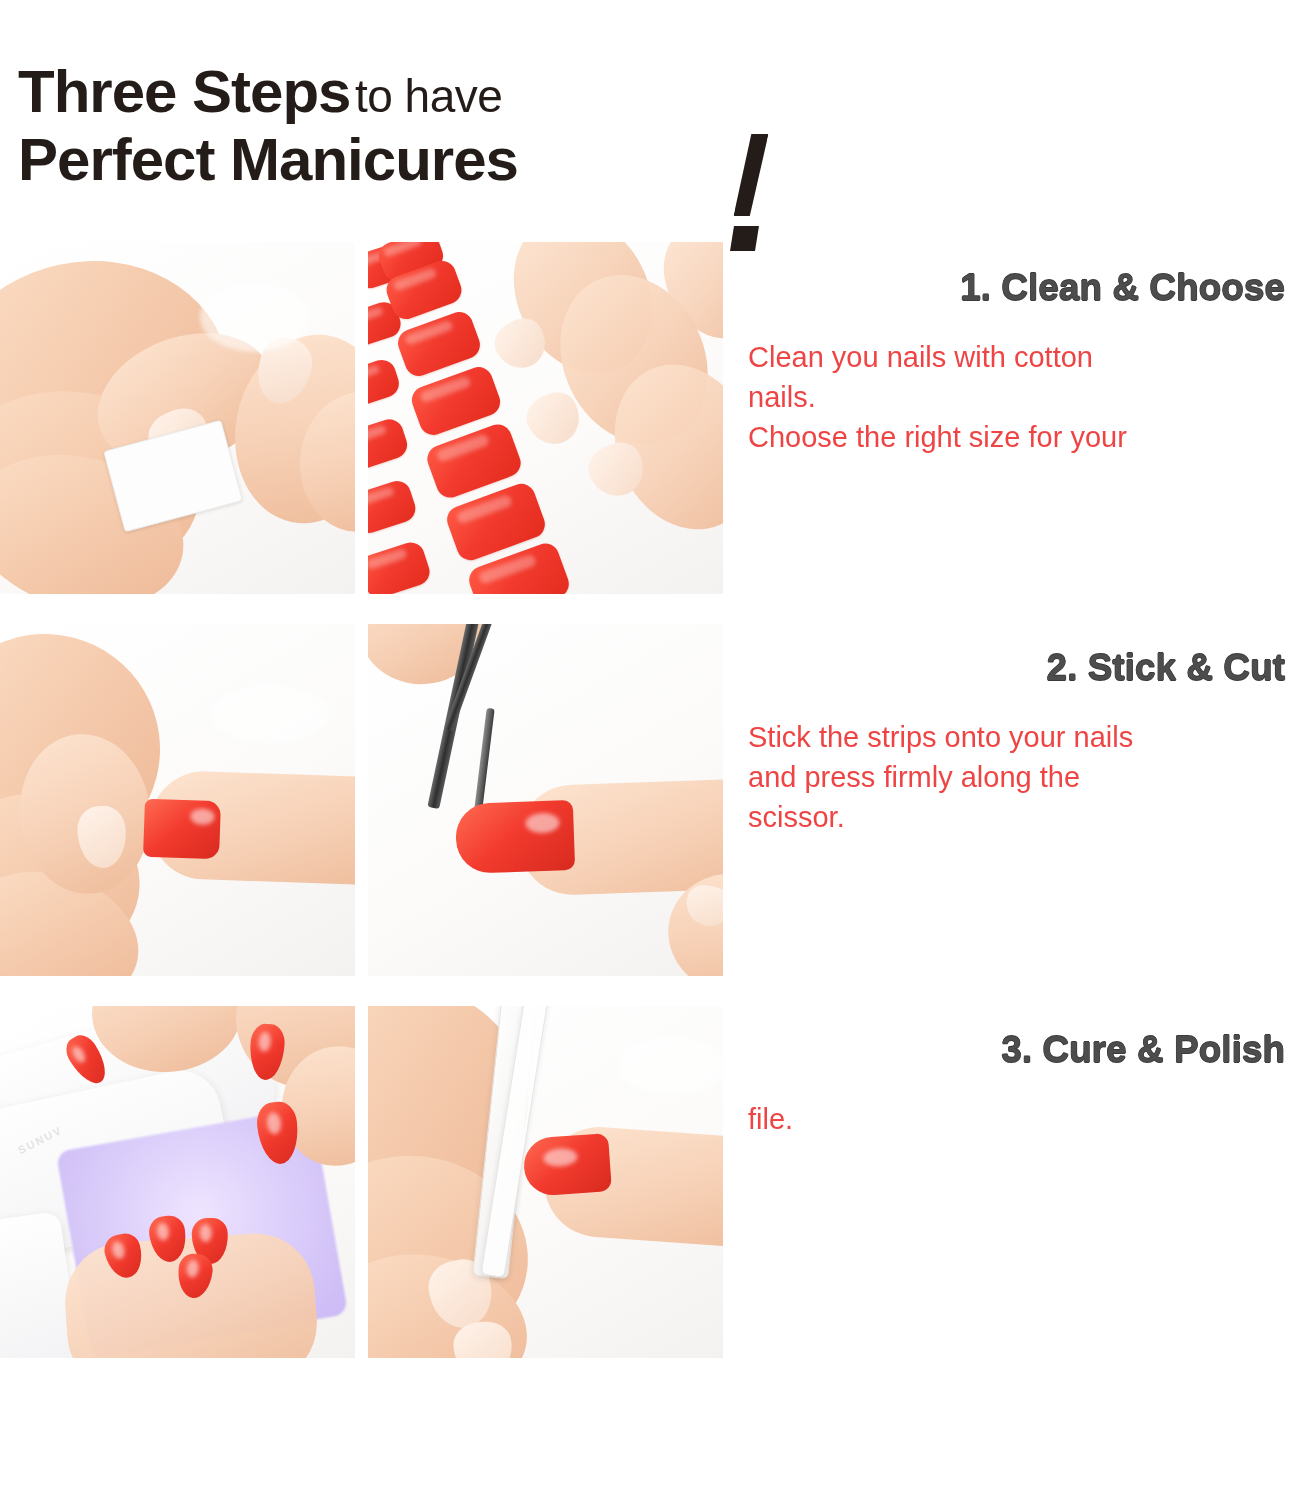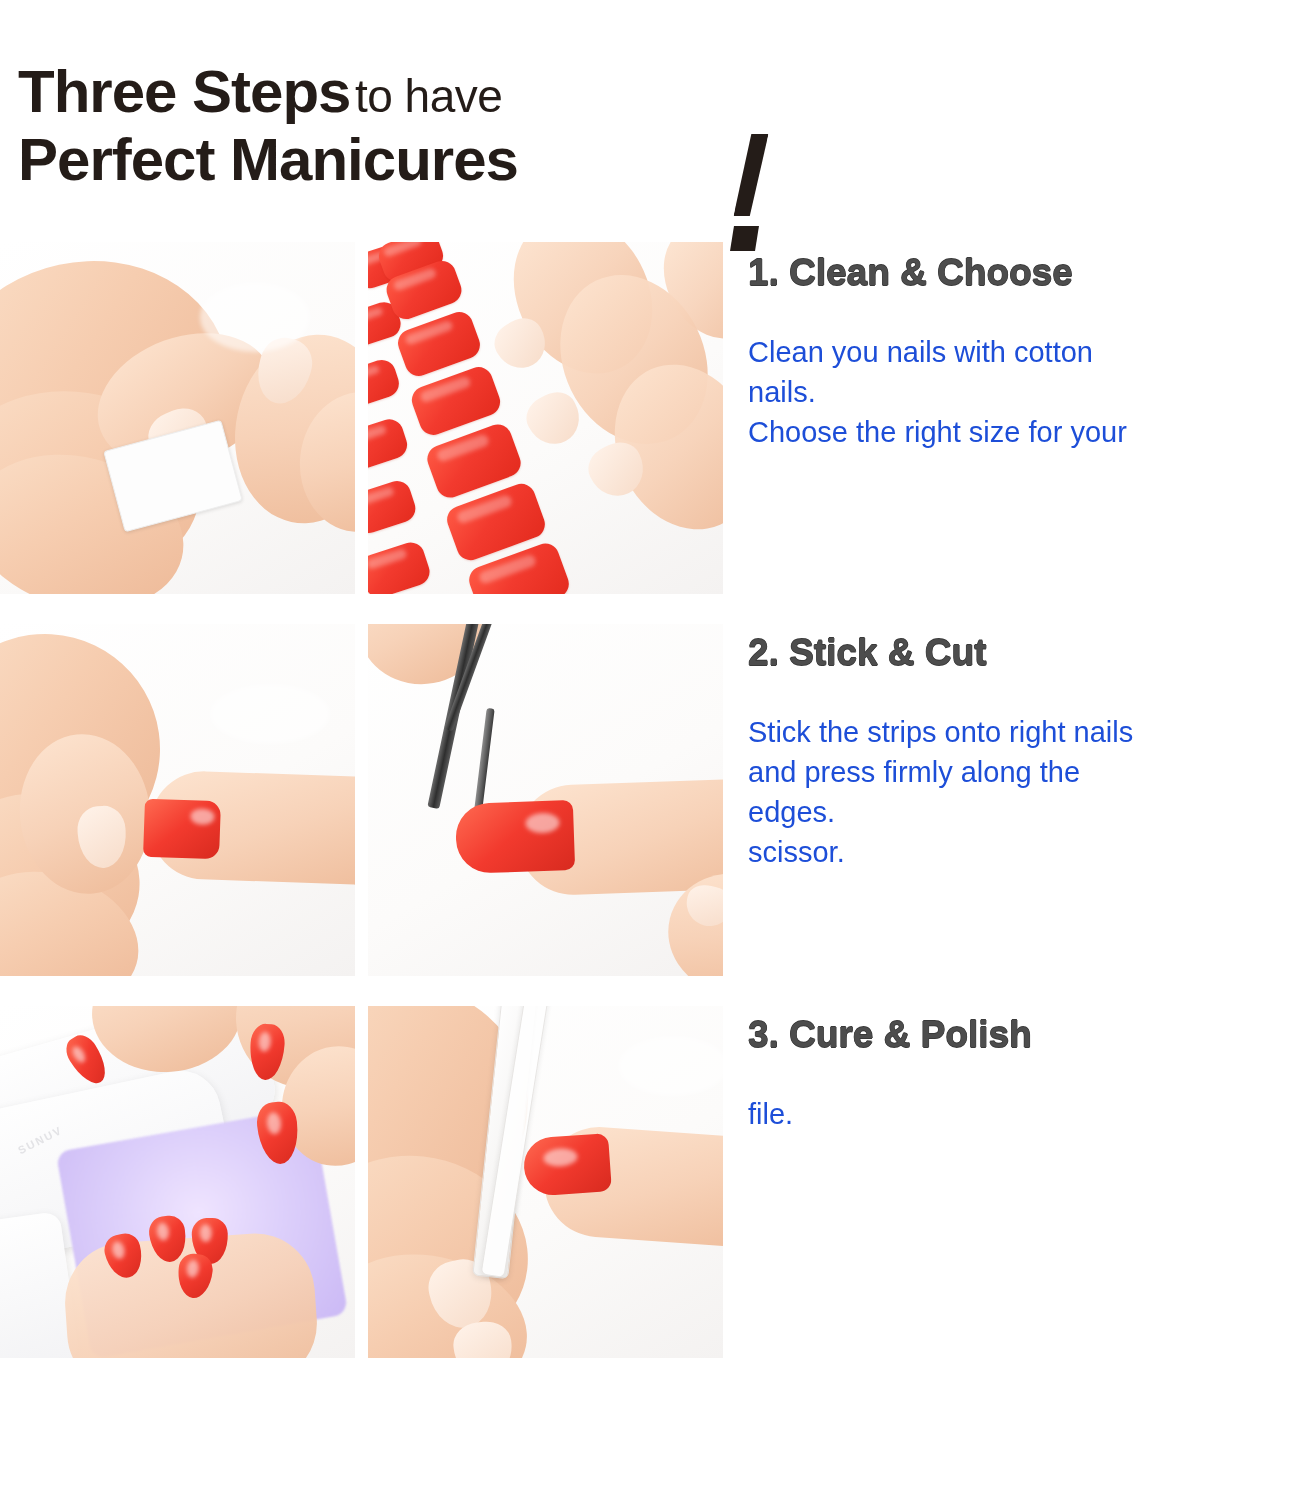--- a/index.html
+++ b/index.html
@@ -68,24 +68,24 @@
     transform:rotate(-27deg);font-weight:bold;}
 
   
   .file{position:absolute;background:linear-gradient(100deg,#ffffff,#f0eeec);
     border:1px solid #e6e4e2;box-shadow:0 2px 6px rgba(0,0,0,.10);}
 
   
   .steps{position:absolute;left:748px;top:242px;width:552px;}
   .step{position:absolute;width:552px;}
   .s1{top:10px;} .s2{top:390px;} .s3{top:772px;}
-  .step h2{margin:0;font-size:37px;font-weight:bold;color:#4d4d4d;
+  .step h2{margin:15px;font-size:37px;font-weight:bold;color:#4d4d4d;
     letter-spacing:0px;white-space:nowrap;
-    text-shadow:0.6px 0 0 #3a3a3a,-0.6px 0 0 #3a3a3a,0 0.6px 0 #3a3a3a,0 -0.6px 0 #3a3a3a;}
-  .step p{margin:38px 0 0 0;font-size:29px;line-height:1.38;color:#1d4ed8;
+    text-shadow:0.6px 0 0 #3a3a3a,-0.6px 0 0 #3a3a3a,0 0.6px 0 #3a3a3a,0 -0.6px 0 #3a3a3a;text-align:right;}
+  .step p{margin:28px 0 0 0;font-size:29px;line-height:1.38;color:#ef4444;
     font-weight:normal;}
   .step p span{display:block;white-space:nowrap;}
 </style>
 </head>
 <body>
 
 <div class="page">
 
   <div class="title-block">
     <div class="title-line l1">
@@ -278,23 +278,22 @@
       <p>
         <span>Clean you nails with cotton</span>
         <span>nails.</span>
         <span>Choose the right size for your</span>
       </p>
     </div>
 
     <div class="step s2">
       <h2>2. Stick &amp; Cut</h2>
       <p>
-        <span>Stick the strips onto right nails</span>
+        <span>Stick the strips onto your nails</span>
         <span>and press firmly along the</span>
-        <span>edges.</span>
         <span>scissor.</span>
       </p>
     </div>
 
     <div class="step s3">
       <h2>3. Cure &amp; Polish</h2>
       <p>
         <span>file.</span>
       </p>
     </div>

